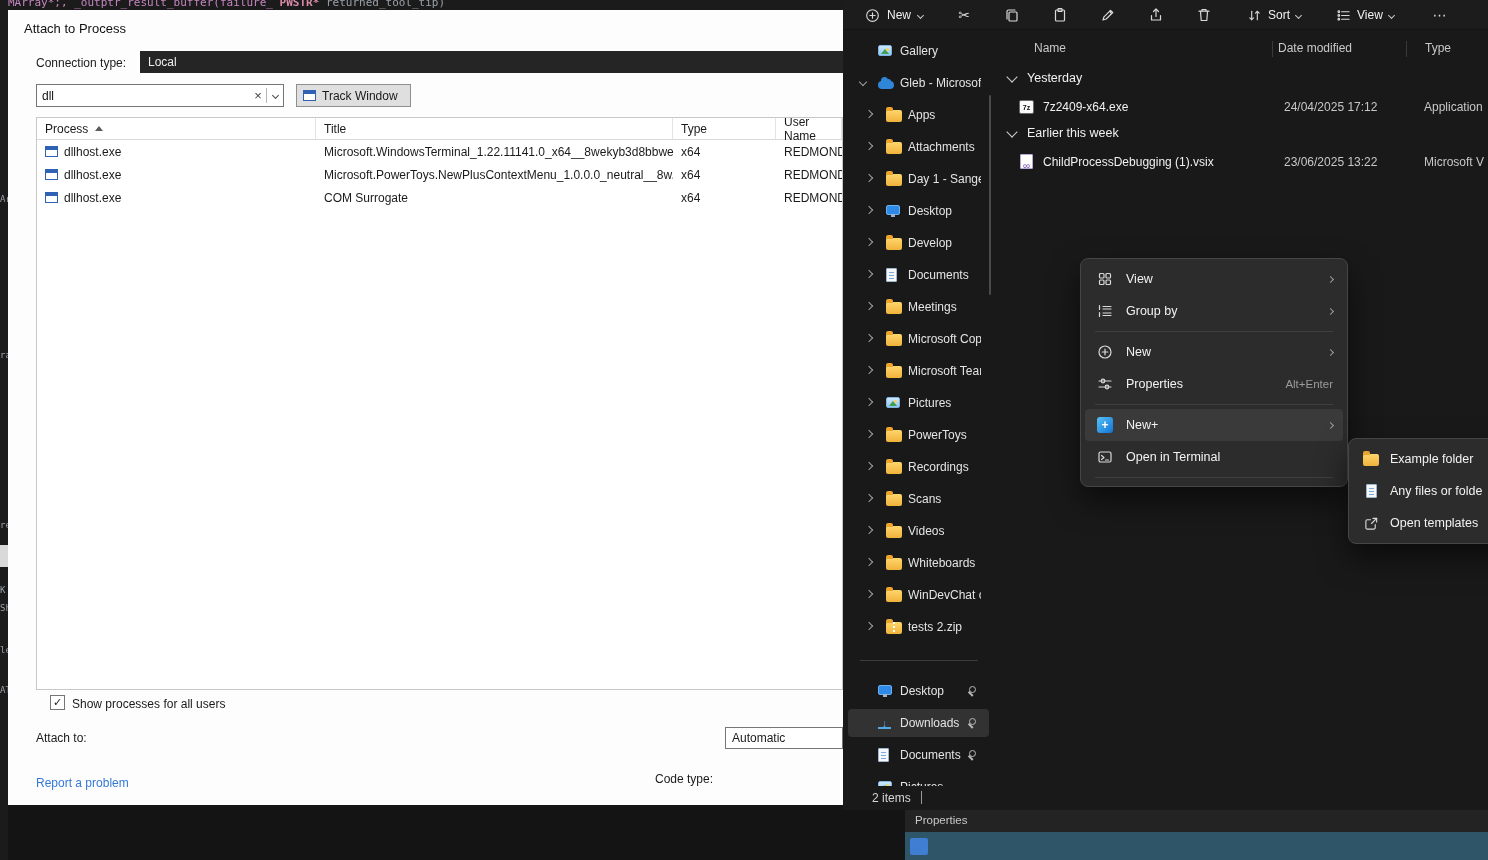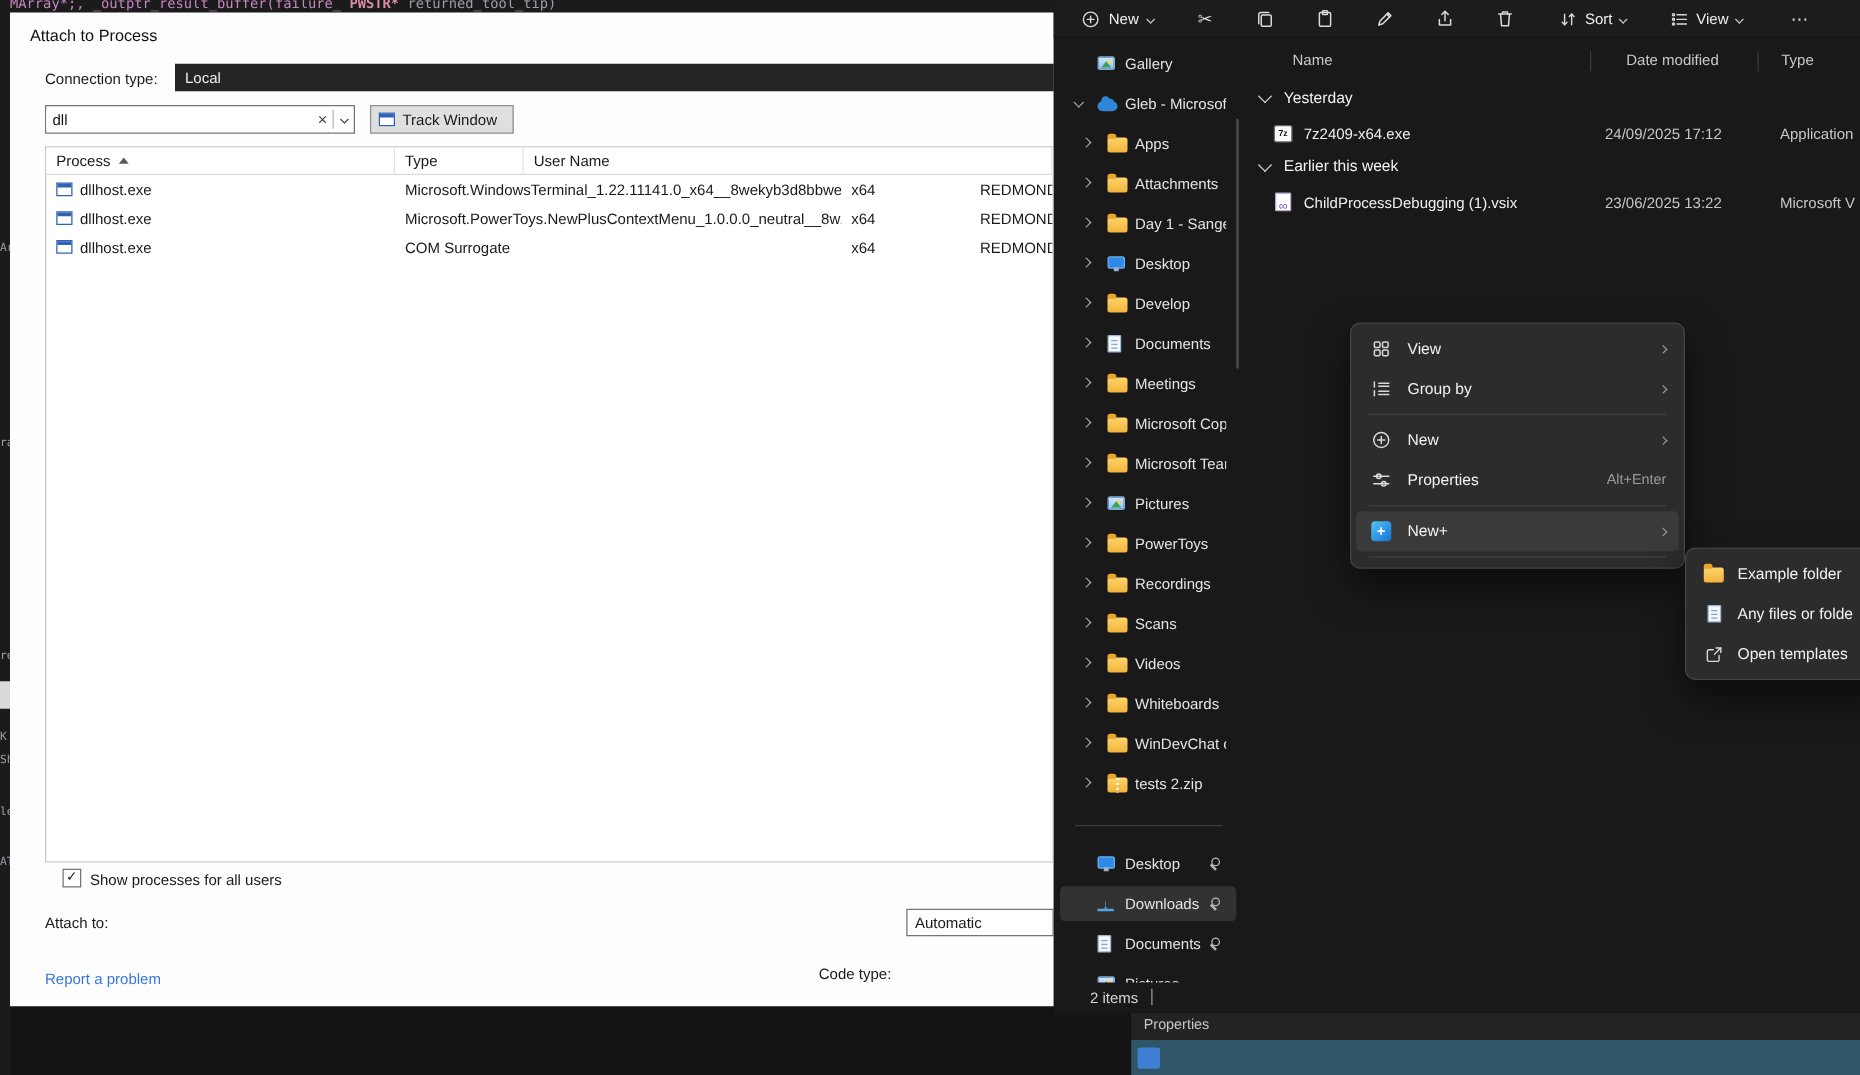--- a/index.html
+++ b/index.html
@@ -184,20 +184,23 @@
       <span class="icon ic-track"></span>
       <span>Track Window</span>
     </button>
 
     <div class="ptable">
       <div class="pt-head">
         <div class="pt-c c1">
             <span>Process</span>
             <span class="sort-up"></span>
           </div>
+        <div class="pt-c c2">
+            <span>Title</span>
+          </div>
         <div class="pt-c c3">
             <span>Type</span>
           </div>
         <div class="pt-c c4">
             <span>User Name</span>
           </div>
       </div>
       <div class="pt-row">
         <div class="pt-c c1">
             <span class="icon ic-win"></span>
@@ -441,31 +444,31 @@
       <span class="pin-ic"></span>
     </div>
     <div class="side-item lvl0" style="top:773px">
       <span class="s-icon icon ic-picture"></span>
       <span class="s-label">Pictures</span>
     </div>
 
     <div class="sb-scroll"></div>
 
     <span class="colhead" style="left:191px;top:41px">Name</span>
-    <span class="colhead" style="left:458px;top:41px">Date modified</span>
+    <span class="colhead" style="left:435px;top:41px">Date modified</span>
     <span class="colhead" style="left:582px;top:41px">Type</span>
     <div class="col-sep" style="left:429px"></div>
     <div class="col-sep" style="left:563px"></div>
 
     <span class="gchev" style="left:165px;top:73px"></span>
     <span class="grp-label" style="left:184px;top:71px">Yesterday</span>
     <div class="abs" style="left:160px;top:96px;right:4px;height:24px">
       <span class="icon ic-7z abs" style="left:16px;top:4px"></span>
       <span class="f-name" style="left:40px;top:4px">7z2409-x64.exe</span>
-      <span class="f-meta" style="left:281px;top:4px">24/09/2025 17:12</span>
+      <span class="f-meta" style="left:281px;top:4px">24/04/2025 17:12</span>
       <span class="f-meta" style="left:421px;top:4px">Application</span>
     </div>
 
     <span class="gchev" style="left:165px;top:128px"></span>
     <span class="grp-label" style="left:184px;top:126px">Earlier this week</span>
     <div class="abs" style="left:160px;top:151px;right:4px;height:24px">
       <span class="icon ic-vsix abs" style="left:17px;top:3px"></span>
       <span class="f-name" style="left:40px;top:4px">ChildProcessDebugging (1).vsix</span>
       <span class="f-meta" style="left:281px;top:4px">23/06/2025 13:22</span>
       <span class="f-meta" style="left:421px;top:4px;right:0">Microsoft Vi</span>
@@ -533,20 +536,30 @@
     <div class="msep"></div>
     <div class="menu-item sel">
       <span class="mi-icon">
           <span class="newplus-ic"></span>
         </span>
       <span>New+</span>
       <span class="mi-right">
           <span class="chev right tiny dim"></span>
         </span>
     </div>
+    <div class="menu-item">
+      <span class="mi-icon">
+          <svg class="si" width="16" height="16" viewBox="0 0 16 16">
+            <rect x="2" y="3" width="12" height="10" rx="1.5"></rect>
+            <path d="M4.5 6.5l2.5 2-2.5 2"></path>
+            <path d="M8.5 11h3"></path>
+          </svg>
+        </span>
+      <span>Open in Terminal</span>
+    </div>
     <div class="msep"></div>
   </div>
 
   <div class="smenu">
     <div class="menu-item">
       <span class="mi-icon">
           <span class="icon ic-folder"></span>
         </span>
       <span>Example folder</span>
     </div>

